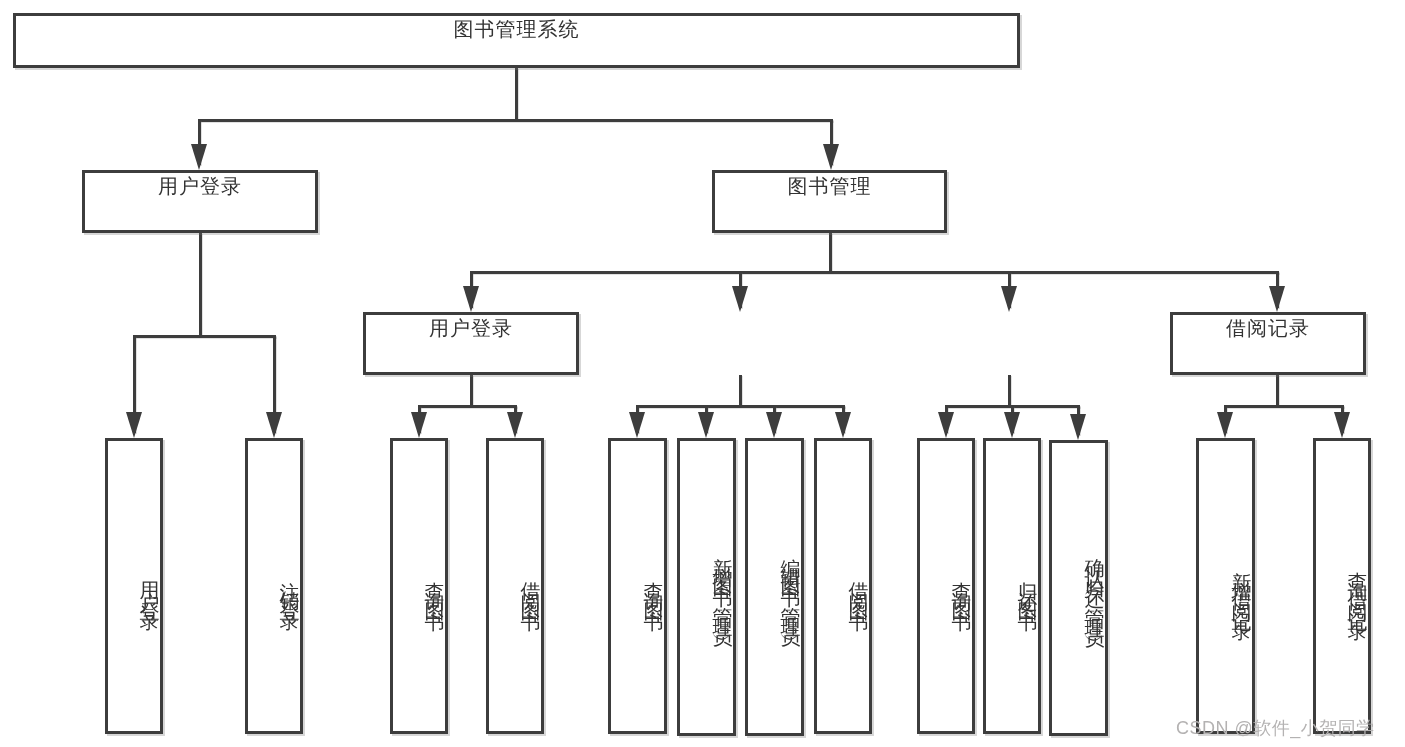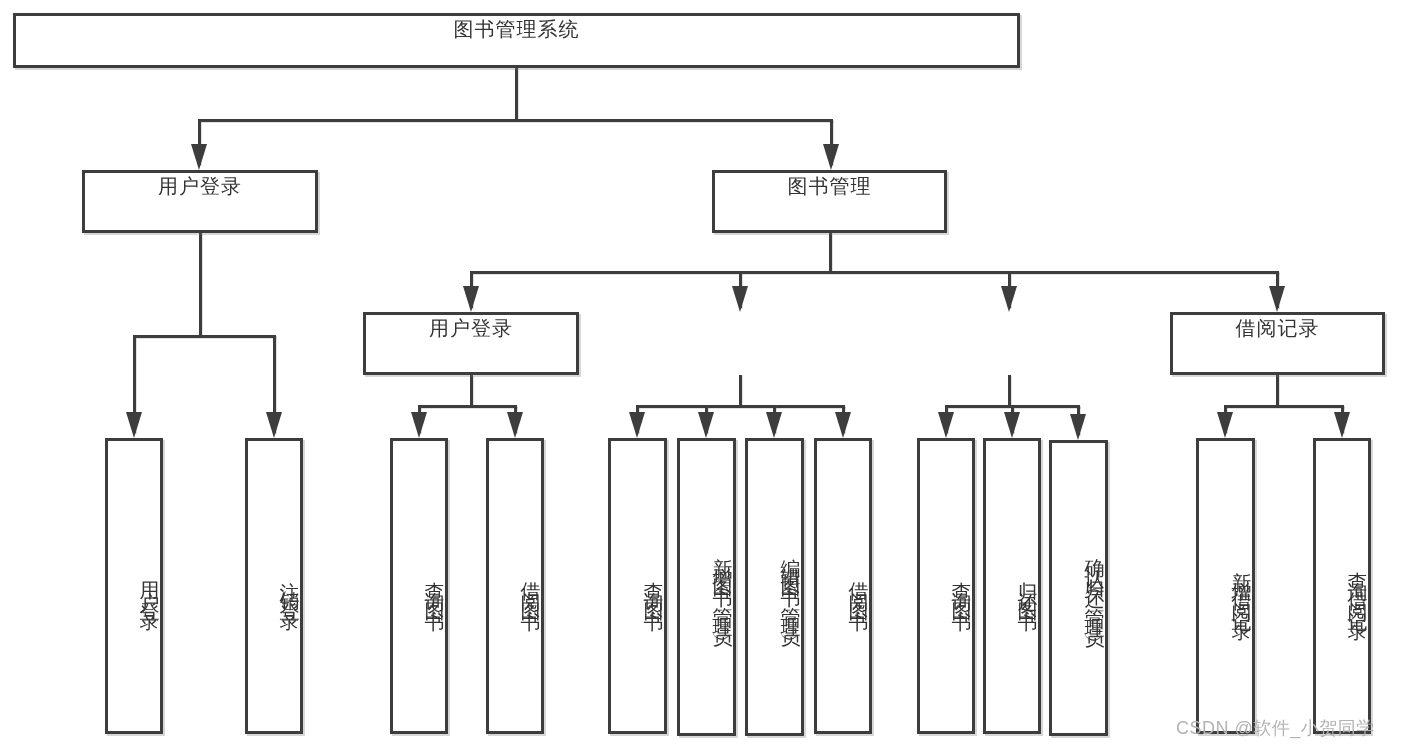--- a/index.html
+++ b/index.html
@@ -75,21 +75,21 @@
   <div class="node hnode" style="left:82px;top:170px;width:236px;height:63px;">
     <span>用户登录</span>
   </div>
   <div class="node hnode" style="left:712px;top:170px;width:235px;height:63px;">
     <span>图书管理</span>
   </div>
 
   <div class="node hnode" style="left:363px;top:312px;width:216px;height:63px;">
     <span>用户登录</span>
   </div>
-  <div class="node hnode" style="left:1170px;top:312px;width:215px;height:63px;">
+  <div class="node hnode" style="left:1170px;top:312px;width:196px;height:63px;">
     <span>借阅记录</span>
   </div>
 
   <div class="node vnode" style="left:105px;top:438px;width:58px;height:296px;">
     <span>用户登录</span>
   </div>
   <div class="node vnode" style="left:245px;top:438px;width:58px;height:296px;">
     <span>注销登录</span>
   </div>
 

